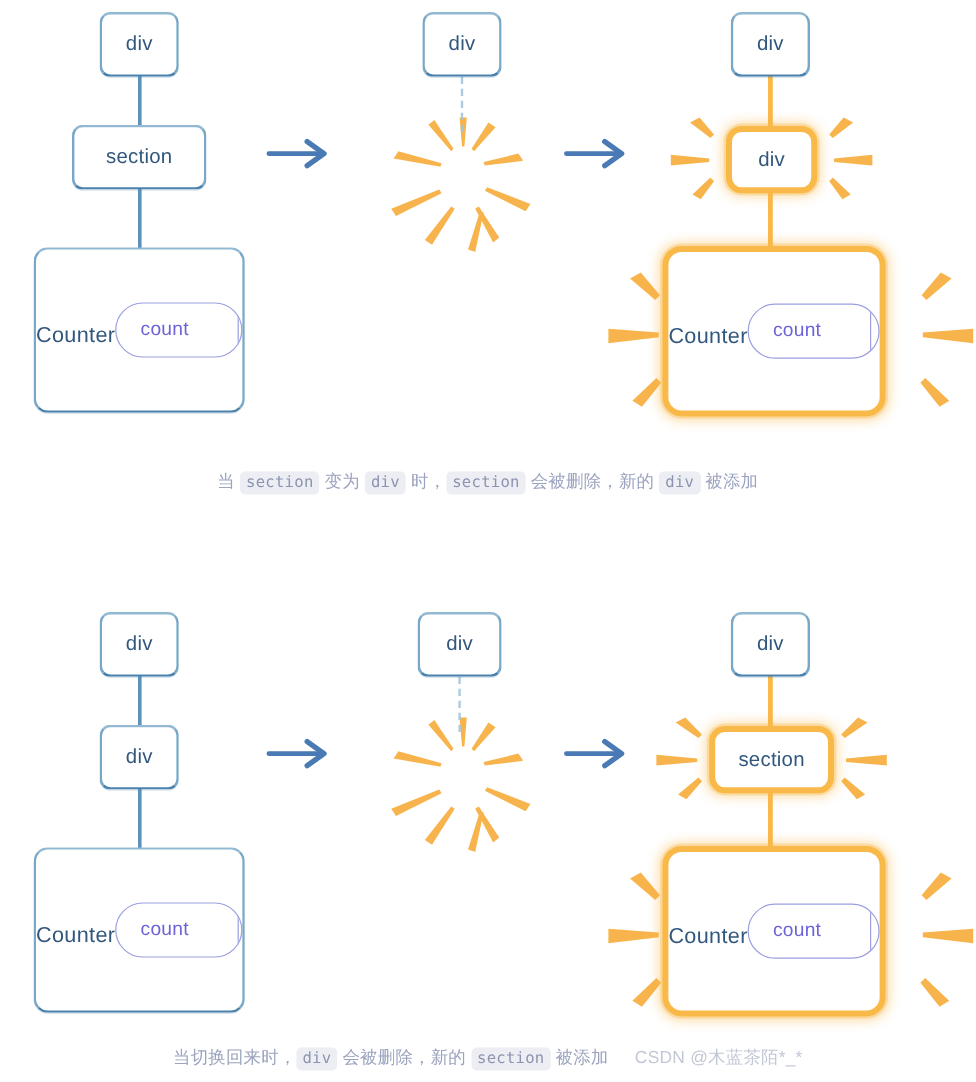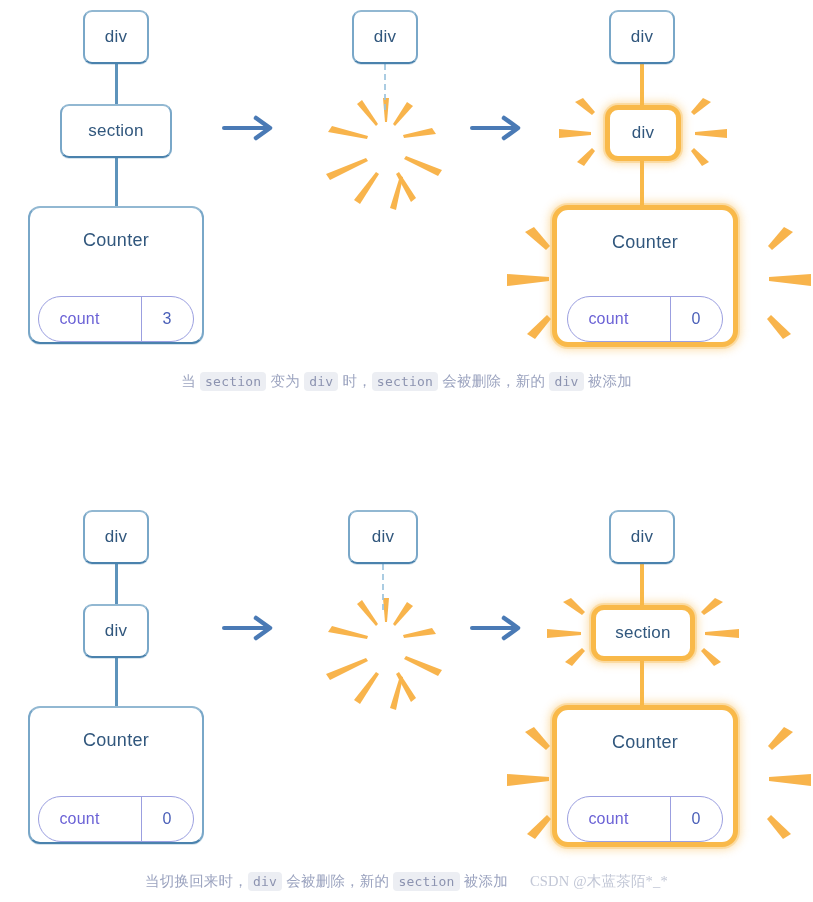--- a/index.html
+++ b/index.html
@@ -48,22 +48,22 @@
     box-shadow: 0 1px 0 0 rgba(74,130,173,.22);
   }
   .node.hl {
     border: 5px solid #f9b949;
     border-radius: 13px;
     box-shadow:
       0 0 0 2px rgba(249,185,73,.30),
       0 0 9px 3px rgba(249,185,73,.45);
   }
   .node.counter {
-    flex-direction: column;
-    justify-content: space-between;
+    flex-direction: row;
+    justify-content: flex-end;
     border-radius: 12px;
   }
   .node.counter.hl { border-radius: 16px; }
   .counter-title {
     font-size: 18px;
     color: #31577d;
     margin-top: 22px;
     margin-bottom: 14px;
     letter-spacing: .3px;
   }
@@ -118,35 +118,34 @@
   
   .caption {
     position: absolute;
     width: 813px;
     text-align: center;
     font-size: 14.5px;
     color: #9ba3bf;
     letter-spacing: .2px;
     white-space: nowrap;
   }
-  .caption-1 { top: 372px; }
+  .caption-1 { top: 392px; }
   .caption-2 { top: 872px; }
   .caption code {
     font-family: "DejaVu Sans Mono", monospace;
     font-size: 13px;
     background: #eceef3;
     border-radius: 4px;
     padding: 2px 5px;
     color: #8c93b0;
   }
   .watermark {
     color: #c2c7d6;
     font-size: 14.5px;
     margin-left: 22px;
-    font-family: Liberation Serif, serif;
   }
 </style>
 </head>
 <body>
 
 <div id="page">
 
   <div class="row row-1">
 
     <div class="col col-before">

